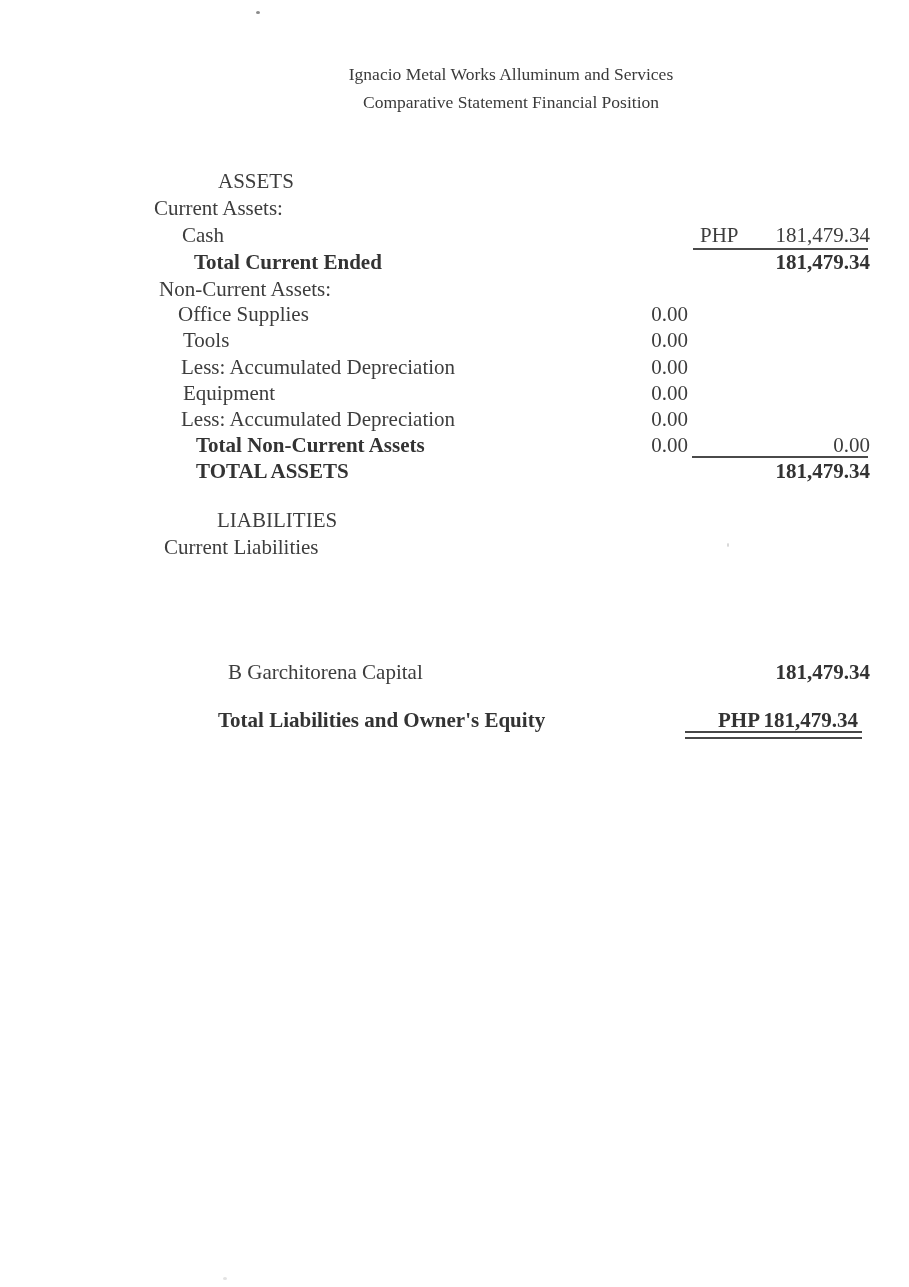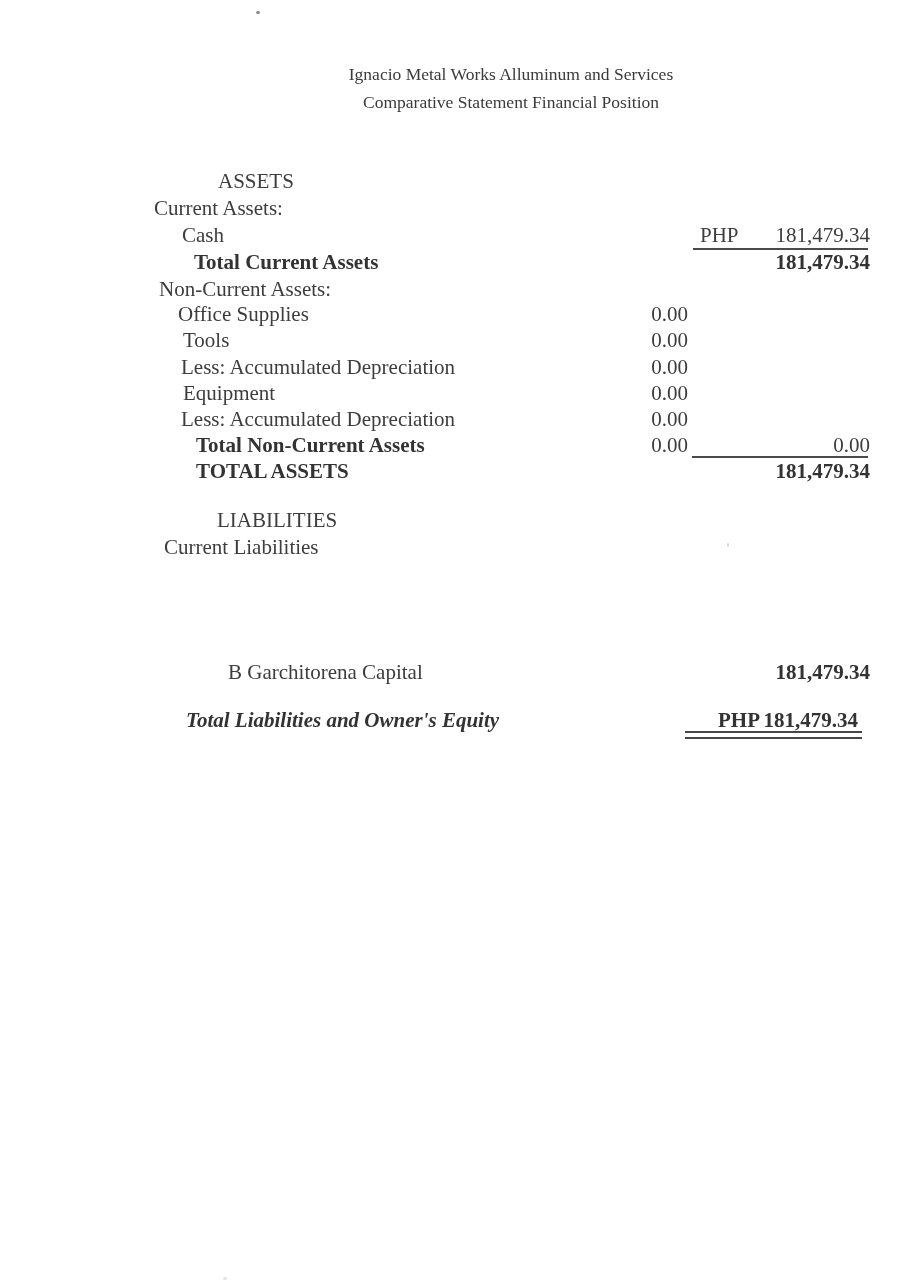--- a/index.html
+++ b/index.html
@@ -114,21 +114,21 @@
   <div class="row" style="top:224px;">
     <span class="lbl" style="left:154px;">Cash</span>
     <span class="currency-amount">
       <span>PHP</span>
       <span>181,479.34</span>
     </span>
   </div>
   <div class="rule" style="left:665px; top:248px; width:175px;"></div>
 
   <div class="row bold" style="top:251px;">
-    <span class="lbl" style="left:166px;">Total Current Assets</span>
+    <span class="lbl" style="left:166px;">Total Current Ended</span>
     <span class="right-amount">181,479.34</span>
   </div>
 
   <div class="row" style="top:278px;">
     <span class="lbl" style="left:131px;">Non-Current Assets:</span>
   </div>
 
   <div class="row" style="top:303px;">
     <span class="lbl" style="left:150px;">Office Supplies</span>
     <span class="mid-amount">0.00</span>
@@ -175,21 +175,21 @@
   </div>
 
 
 
   <div class="row" style="top:661px;">
     <span class="lbl" style="left:200px;">B Garchitorena Capital</span>
     <span class="right-amount bold">181,479.34</span>
   </div>
 
   <div class="row bold" style="top:709px;">
-    <span class="lbl" style="left:158px;font-style:italic;">Total Liabilities and Owner's Equity</span>
+    <span class="lbl" style="left:190px;">Total Liabilities and Owner's Equity</span>
     <span class="currency-amount" style="left:690px; width:140px;">
       <span>PHP</span>
       <span>181,479.34</span>
     </span>
   </div>
   <div class="double-rule" style="left:657px; top:731px; width:177px;"></div>
 
 </div>
 
 </body></html>

